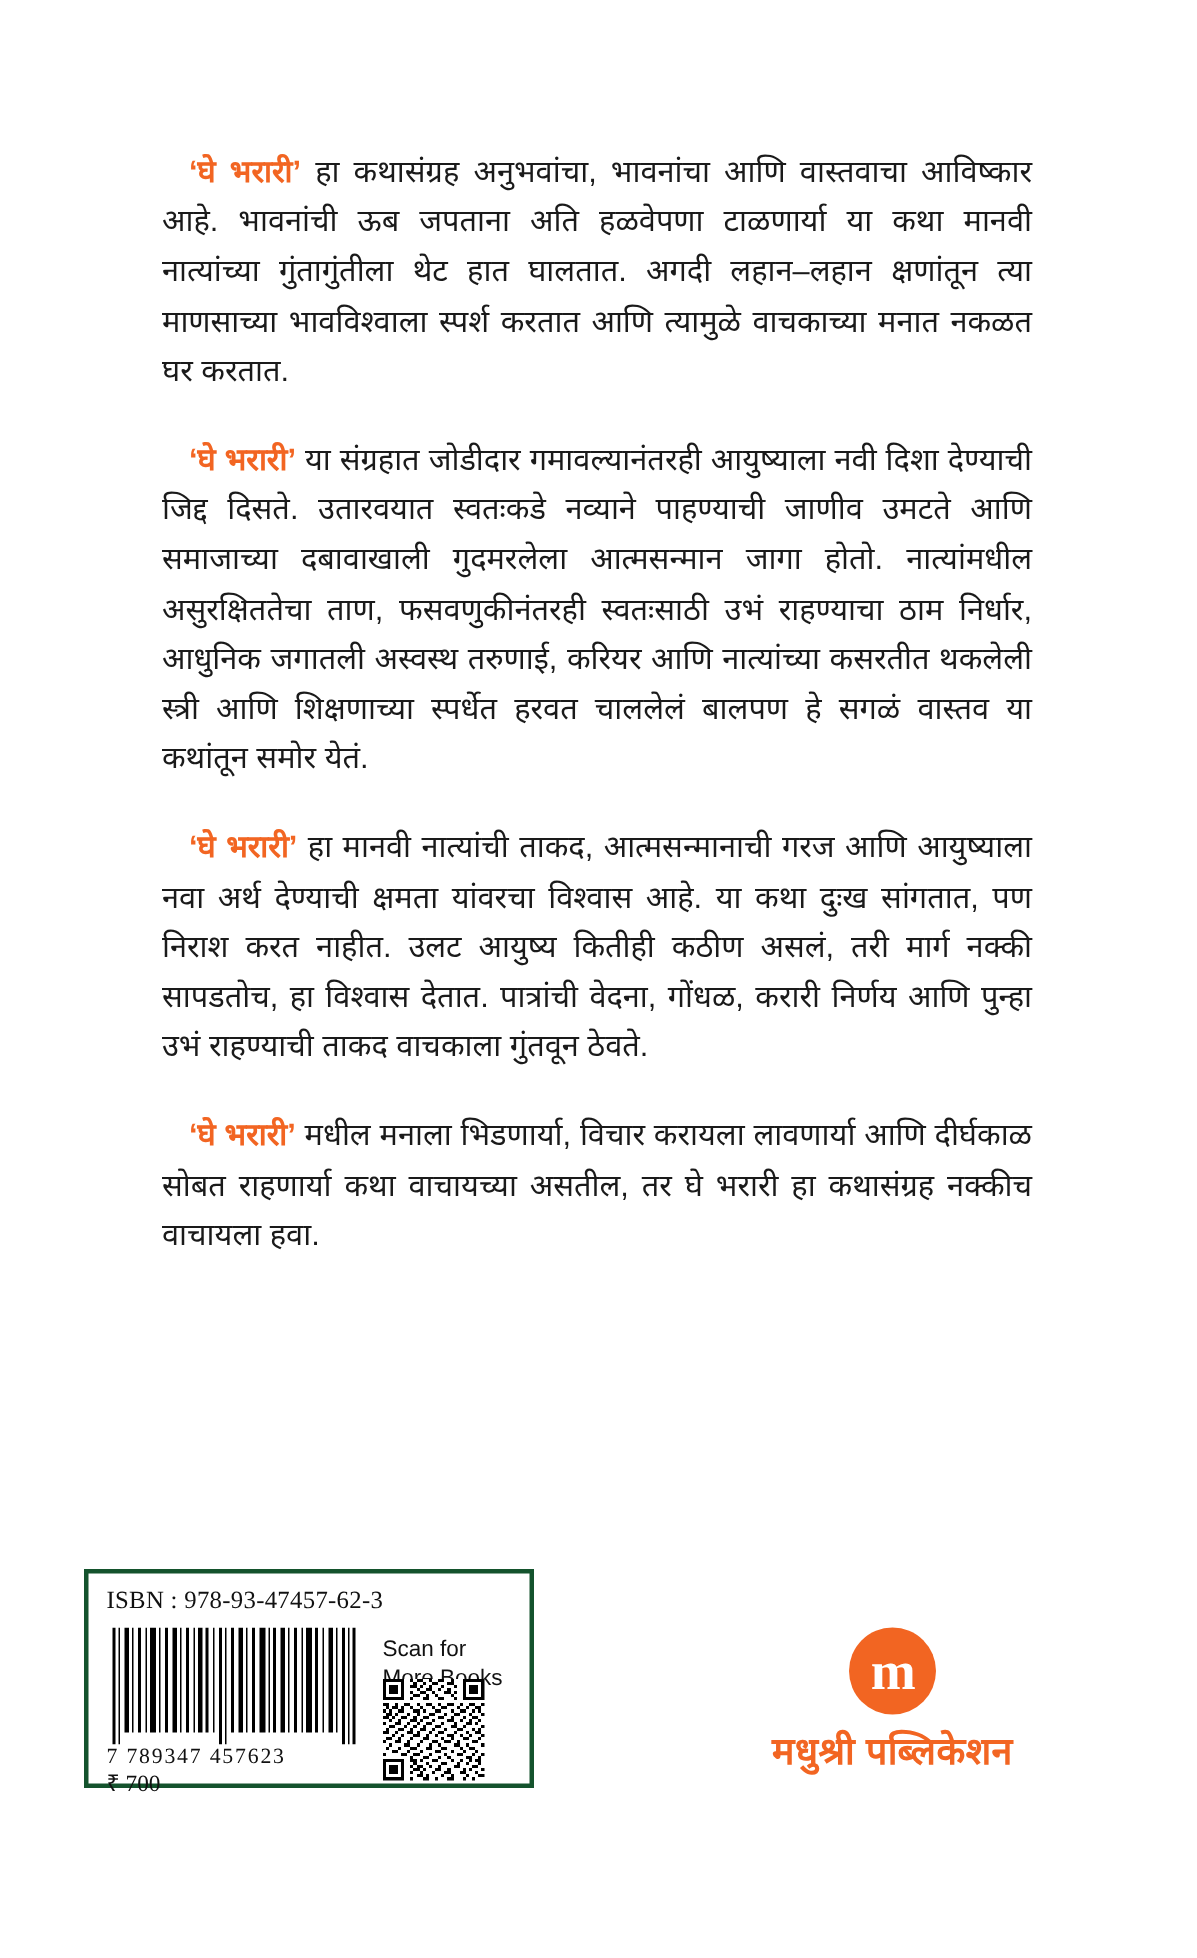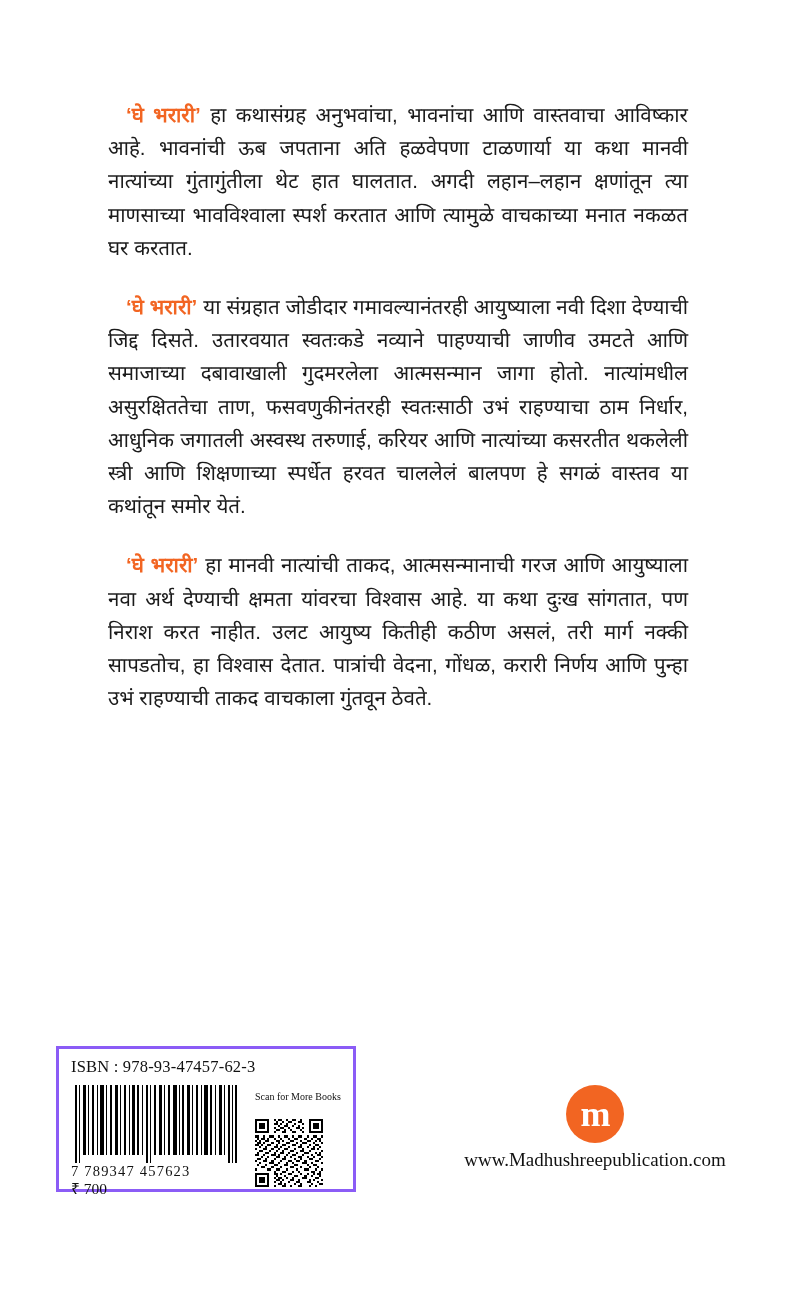--- a/index.html
+++ b/index.html
@@ -46,21 +46,21 @@
     font-weight: bold;
   }
 
   
   .isbn-box {
     position: absolute;
     left: 56px;
     top: 1046px;
     width: 300px;
     height: 146px;
-    border: 3px solid #8b5cf6;
+    border: 3px solid #14532d;
     background: #ffffff;
     box-sizing: border-box;
   }
 
   .isbn-text {
     position: absolute;
     left: 12px;
     top: 8px;
     font-family: "Liberation Serif", serif;
     font-size: 16.5px;
@@ -101,22 +101,22 @@
     font-family: "Liberation Serif", serif;
     font-size: 15.5px;
     color: #111111;
   }
 
   .scan-label {
     position: absolute;
     left: 196px;
     top: 42px;
     width: 92px;
-    font-family: Liberation Serif, serif;
-    font-size: 10px;
+    font-family: Liberation Sans, sans-serif;
+    font-size: 15px;
     line-height: 1.25;
     color: #111111;
   }
 
   .qr {
     position: absolute;
     left: 196px;
     top: 70px;
     width: 68px;
     height: 68px;
@@ -167,20 +167,21 @@
 <div class="page">
 
   <div class="blurb">
 
     <p class="para"><span class="title-inline">‘घे भरारी’</span><span> हा कथासंग्रह अनुभवांचा, भावनांचा आणि वास्तवाचा आविष्कार आहे. भावनांची ऊब जपताना अति हळवेपणा टाळणार्या या कथा मानवी नात्यांच्या गुंतागुंतीला थेट हात घालतात. अगदी लहान–लहान क्षणांतून त्या माणसाच्या भावविश्वाला स्पर्श करतात आणि त्यामुळे वाचकाच्या मनात नकळत घर करतात.</span></p>
 
     <p class="para"><span class="title-inline">‘घे भरारी’</span><span> या संग्रहात जोडीदार गमावल्यानंतरही आयुष्याला नवी दिशा देण्याची जिद्द दिसते. उतारवयात स्वतःकडे नव्याने पाहण्याची जाणीव उमटते आणि समाजाच्या दबावाखाली गुदमरलेला आत्मसन्मान जागा होतो. नात्यांमधील असुरक्षिततेचा ताण, फसवणुकीनंतरही स्वतःसाठी उभं राहण्याचा ठाम निर्धार, आधुनिक जगातली अस्वस्थ तरुणाई, करियर आणि नात्यांच्या कसरतीत थकलेली स्त्री आणि शिक्षणाच्या स्पर्धेत हरवत चाललेलं बालपण हे सगळं वास्तव या कथांतून समोर येतं.</span></p>
 
     <p class="para"><span class="title-inline">‘घे भरारी’</span><span> हा मानवी नात्यांची ताकद, आत्मसन्मानाची गरज आणि आयुष्याला नवा अर्थ देण्याची क्षमता यांवरचा विश्वास आहे. या कथा दुःख सांगतात, पण निराश करत नाहीत. उलट आयुष्य कितीही कठीण असलं, तरी मार्ग नक्की सापडतोच, हा विश्वास देतात. पात्रांची वेदना, गोंधळ, करारी निर्णय आणि पुन्हा उभं राहण्याची ताकद वाचकाला गुंतवून ठेवते.</span></p>
 
+    <p class="para"><span class="title-inline">‘घे भरारी’</span><span> मधील मनाला भिडणार्या, विचार करायला लावणार्या आणि दीर्घकाळ सोबत राहणार्या कथा वाचायच्या असतील, तर घे भरारी हा कथासंग्रह नक्कीच वाचायला हवा.</span></p>
 
   </div>
 
   <div class="isbn-box">
 
     <div class="isbn-text">ISBN : 978-93-47457-62-3</div>
 
     <div class="barcode">
       <svg class="bars" viewBox="0 0 166 78" preserveAspectRatio="none" aria-hidden="true">
         <rect x="0" y="0" width="166" height="78" fill="#ffffff"></rect>
@@ -474,16 +475,16 @@
             <rect x="26" y="32" width="1" height="1"></rect>
             <rect x="29" y="32" width="1" height="1"></rect>
         </g>
       </svg>
     </div>
 
   </div>
 
   <div class="publisher">
     <div class="logo-mark">m</div>
-    <div class="publisher-url">www.Madhushreepublication.com</div>
+    <div class="publisher-name">मधुश्री पब्लिकेशन</div>
   </div>
 
 </div>
 
 </body></html>

